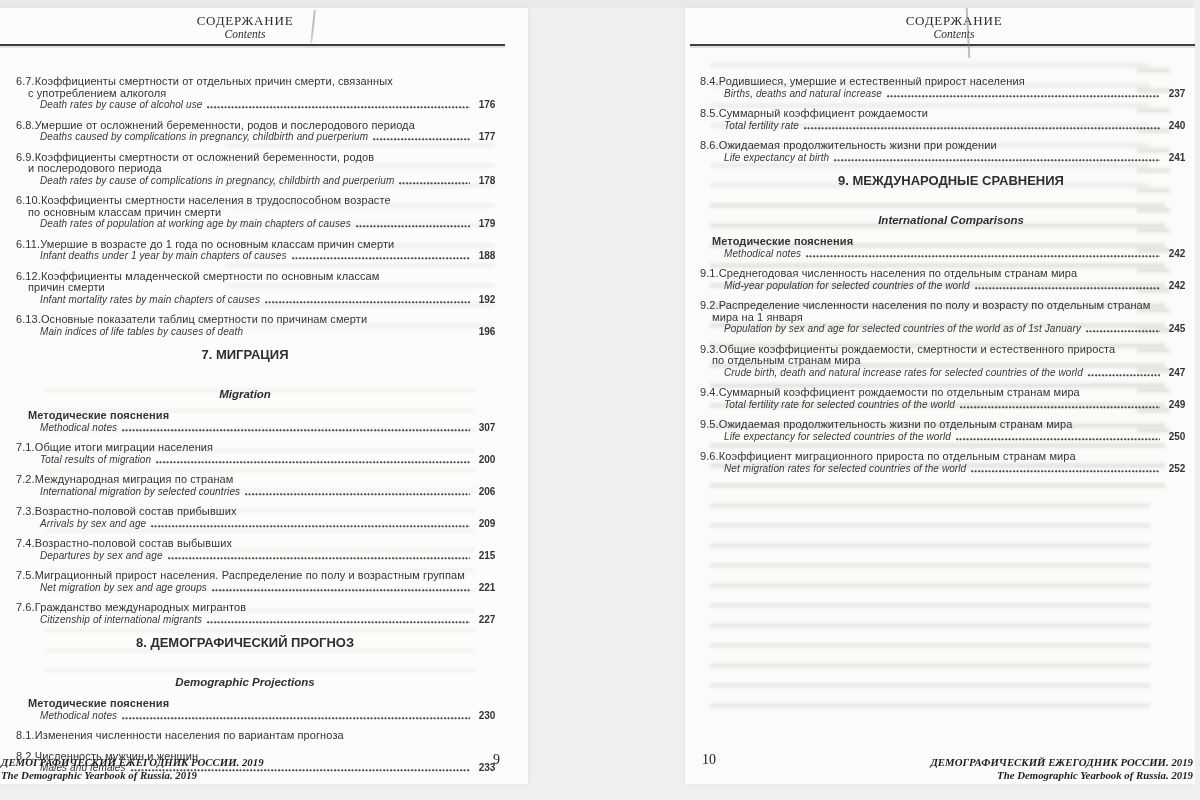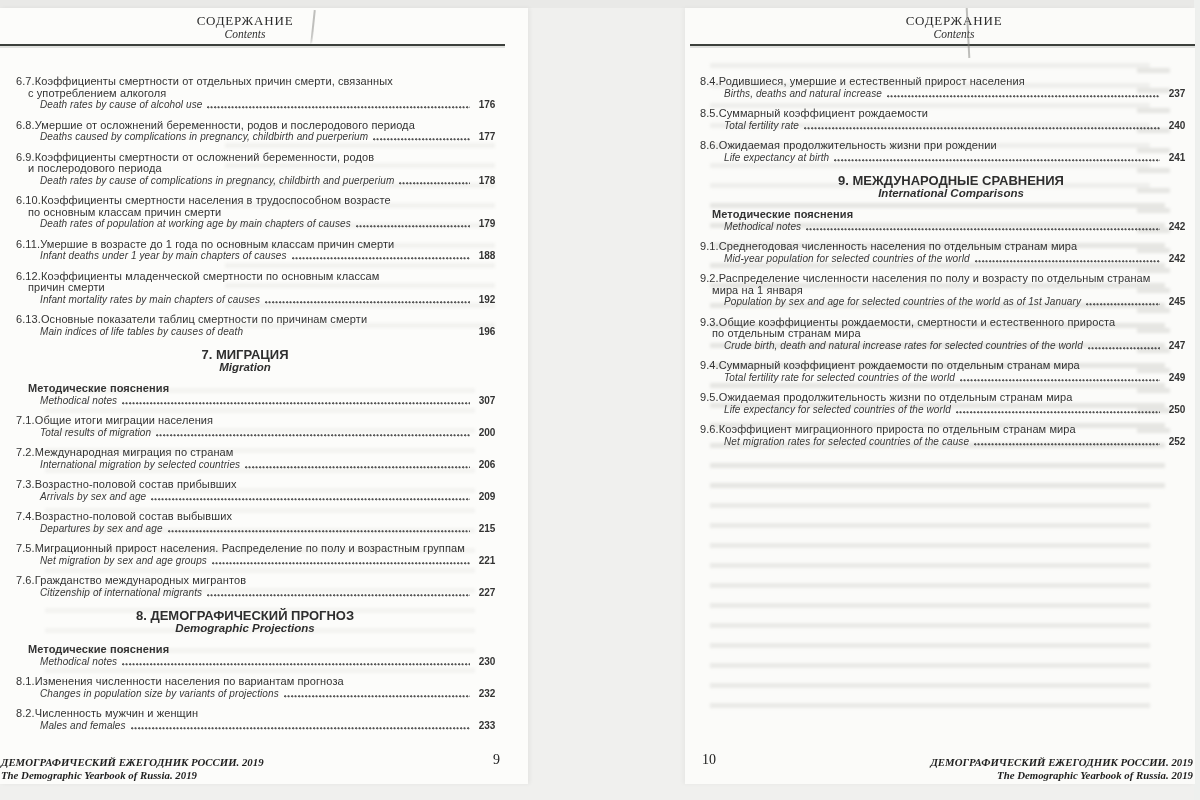--- a/index.html
+++ b/index.html
@@ -46,21 +46,21 @@
     flex:1 1 auto;height:3px;margin:0 4px 1.5px 5px;
     background-image:radial-gradient(circle at 1.1px 1.4px,#4d4d4d .95px,rgba(0,0,0,0) 1.25px);
     background-size:3.5px 3px;background-repeat:repeat-x;
   }
   .dots.off{background:none;}
   .pg{width:26px;text-align:center;color:#333;white-space:nowrap;font-weight:bold;}
 
   .chapter{text-align:center;font-weight:bold;color:#2e2e2e;margin:12px 0 5px 0;}
   .page.left .chapter{margin-right:38px;}
   .chapter-ru{font-size:13px;line-height:12px;}
-  .chapter-en{font-size:11.5px;line-height:12px;font-style:italic;}
+  .chapter-en{font-size:11.5px;line-height:12px;font-style:italic;margin-top:27px;}
 
   .notes{margin-top:10px;}
   .notes .ru{font-weight:bold;}
   .notes .leader-row{font-weight:bold;}
   .notes .en{font-weight:normal;}
 
   .footer{
     position:absolute;top:748px;
     font-family:"Liberation Serif", serif;font-weight:bold;font-style:italic;
     font-size:10.8px;line-height:12.5px;color:#1e1e1e;white-space:nowrap;
@@ -232,25 +232,20 @@
       <div class="entry notes">
         <div class="ru">Методические пояснения</div>
         <div class="leader-row">
           <span class="en">Methodical notes</span>
           <span class="dots"></span>
           <span class="pg">230</span>
         </div>
       </div>
       <div class="entry">
         <div class="ru first">8.1.Изменения численности населения по вариантам прогноза</div>
-        <div class="leader-row">
-          <span class="en">Changes in population size by variants of projections</span>
-          <span class="dots"></span>
-          <span class="pg">232</span>
-        </div>
       </div>
       <div class="entry">
         <div class="ru first">8.2.Численность мужчин и женщин</div>
         <div class="leader-row">
           <span class="en">Males and females</span>
           <span class="dots"></span>
           <span class="pg">233</span>
         </div>
       </div>
     </div>
@@ -347,21 +342,21 @@
         <div class="ru first">9.5.Ожидаемая продолжительность жизни по отдельным странам мира</div>
         <div class="leader-row">
           <span class="en">Life expectancy for selected countries of the world</span>
           <span class="dots"></span>
           <span class="pg">250</span>
         </div>
       </div>
       <div class="entry">
         <div class="ru first">9.6.Коэффициент миграционного прироста по отдельным странам мира</div>
         <div class="leader-row">
-          <span class="en">Net migration rates for selected countries of the cause</span>
+          <span class="en">Net migration rates for selected countries of the world</span>
           <span class="dots"></span>
           <span class="pg">252</span>
         </div>
       </div>
     </div>
   <div class="pagenum">10</div>
   <div class="footer">
     <div>ДЕМОГРАФИЧЕСКИЙ ЕЖЕГОДНИК РОССИИ. 2019</div>
     <div>The Demographic Yearbook of Russia. 2019</div>
   </div>

